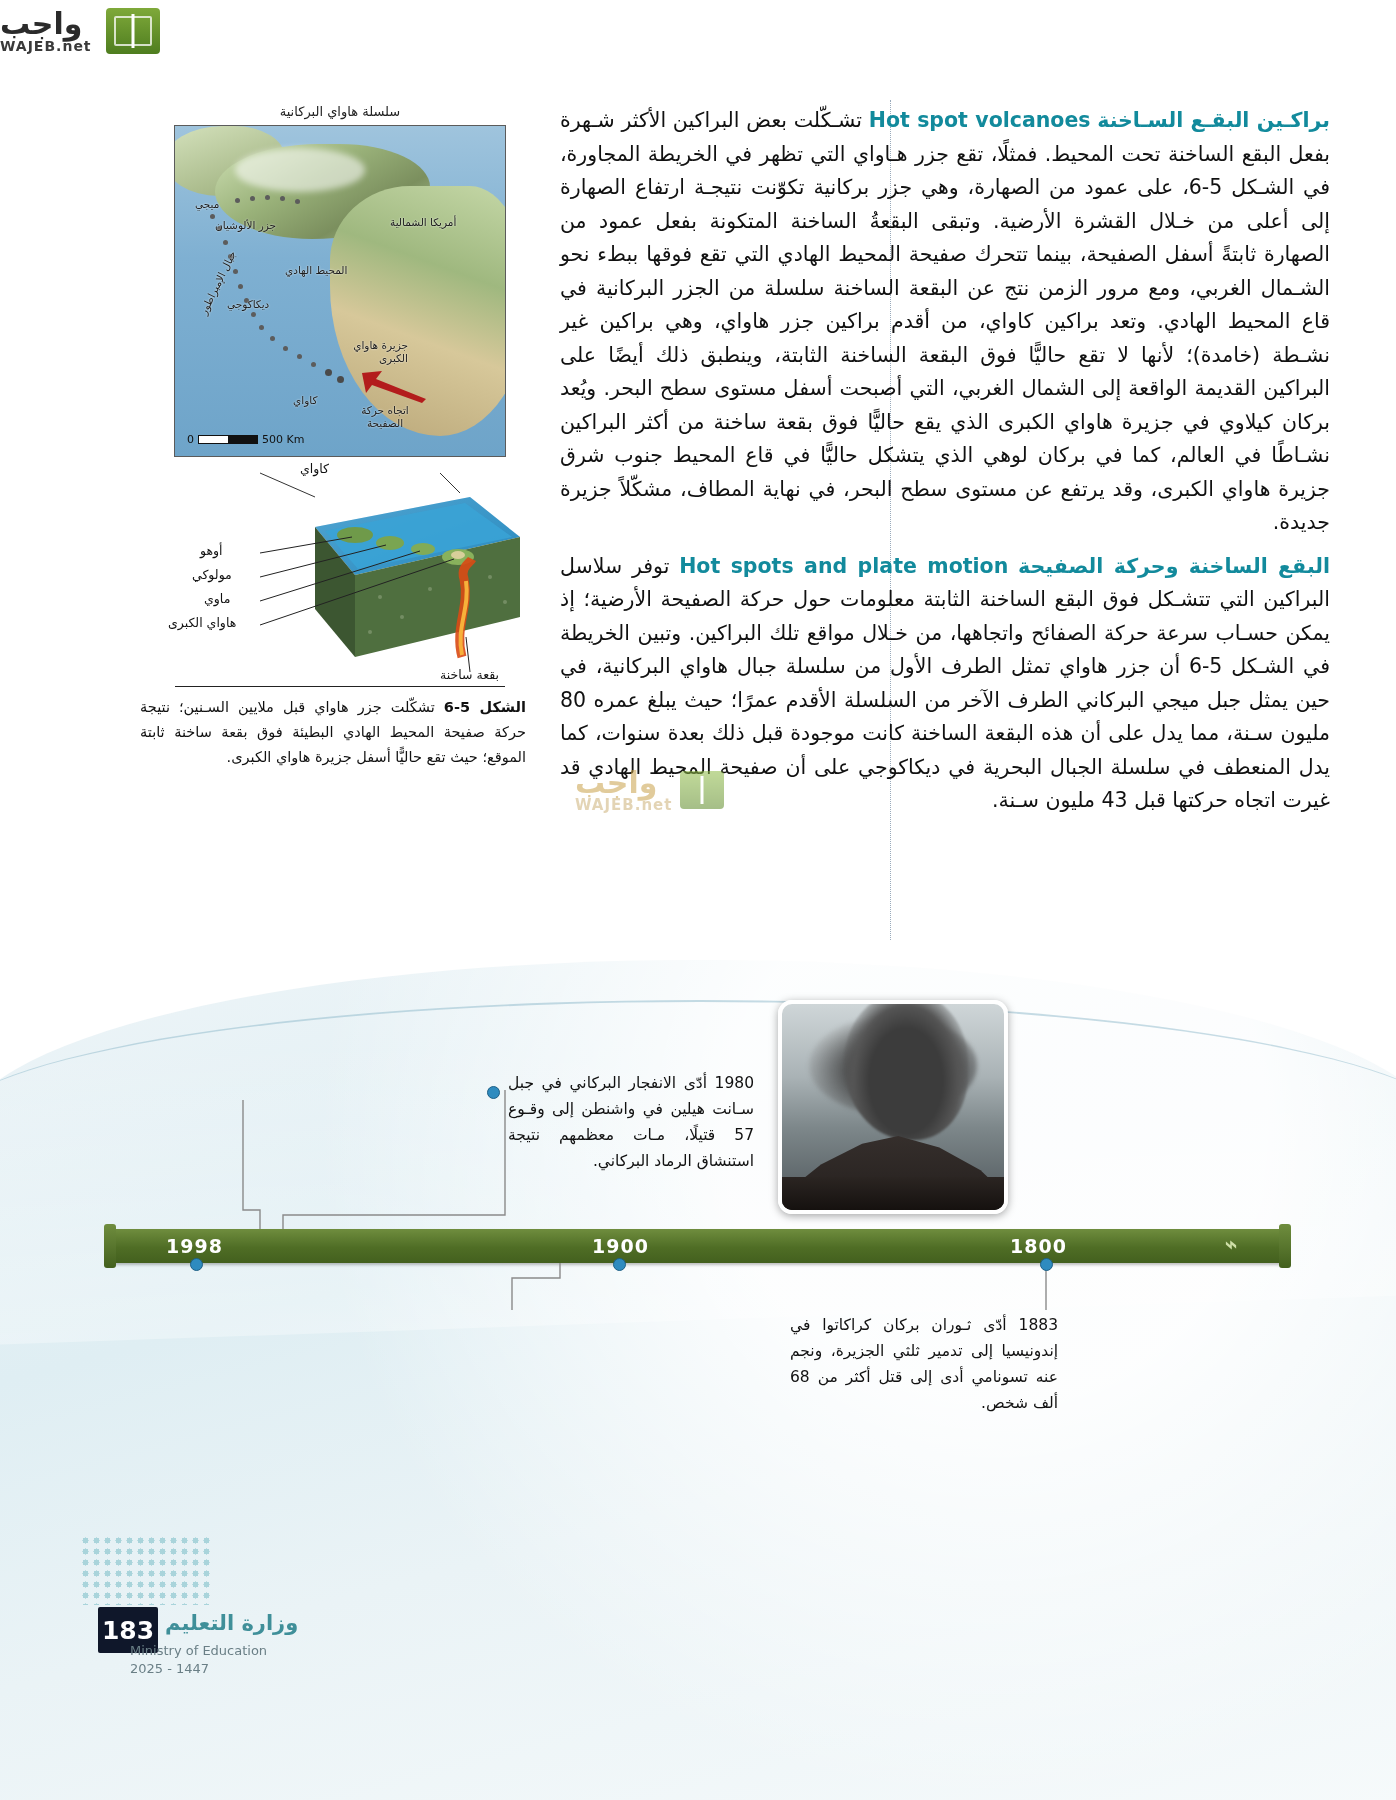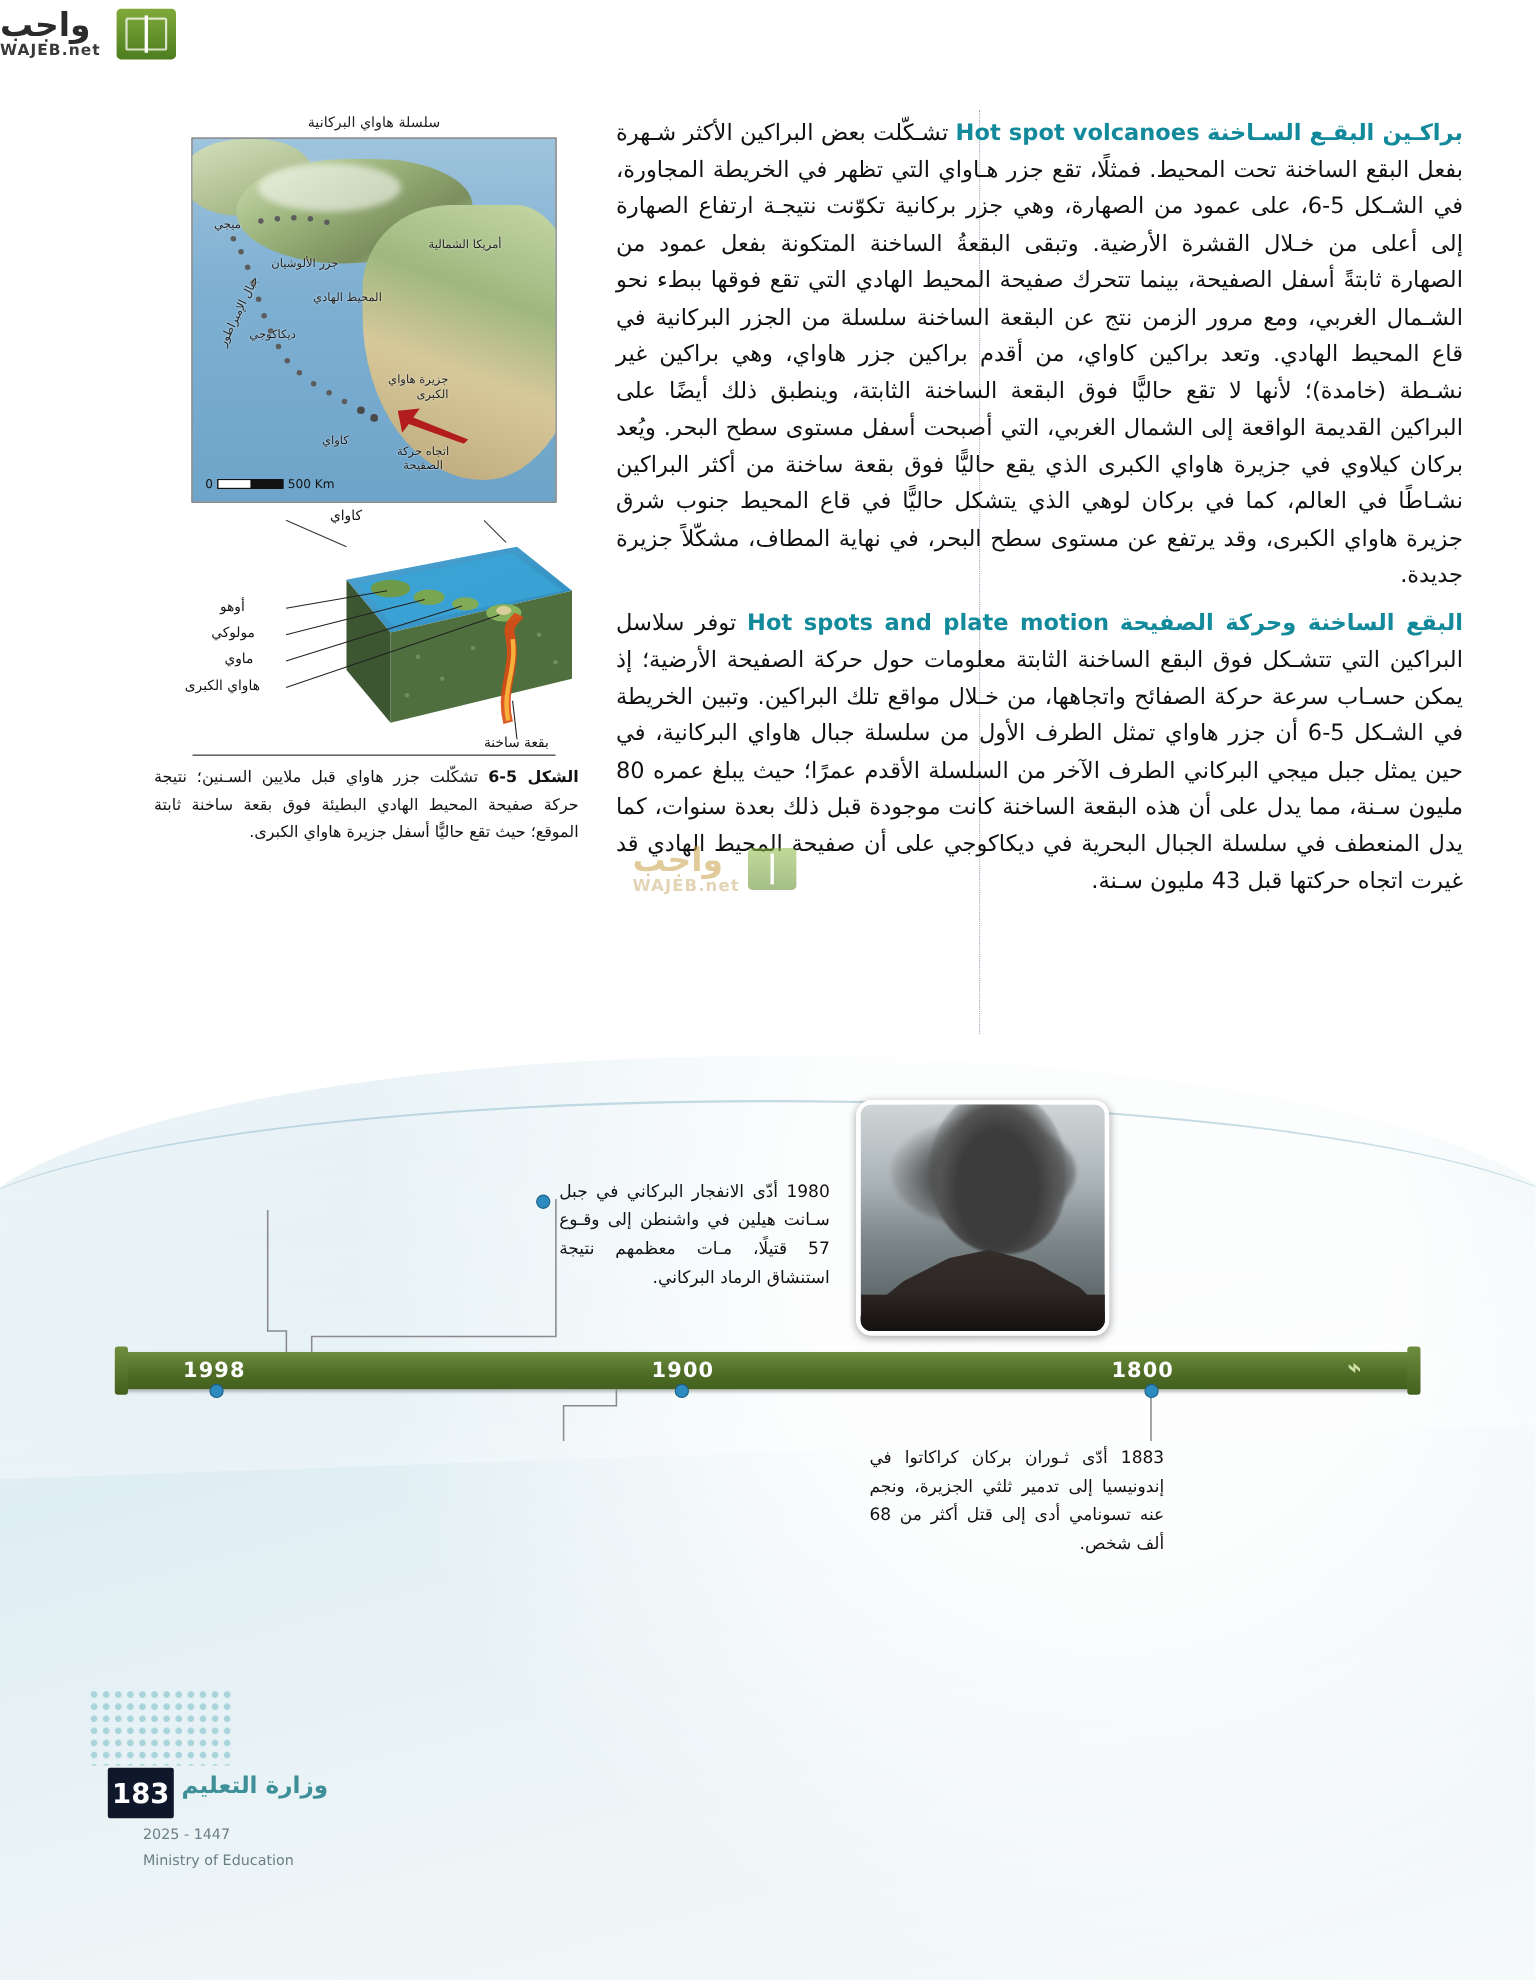--- a/index.html
+++ b/index.html
@@ -228,21 +228,21 @@
   }
   .page-num{
     position:absolute;left:28px;top:72px;width:60px;height:46px;
     background:#0f172a;color:#fff;font-size:25px;font-weight:bold;
     display:flex;align-items:center;justify-content:center;border-radius:2px;
   }
   .min-ar{
     position:absolute;left:95px;top:76px;font-size:21px;color:#3f8f99;font-weight:bold;text-align:right;
   }
   .min-en{
-    position:absolute;left:60px;top:108px;font-size:13px;color:#6a7f86;direction:ltr;margin-top:41px;
+    position:absolute;left:60px;top:108px;font-size:13px;color:#6a7f86;direction:ltr;
   }
   .min-yr{
     position:absolute;left:60px;top:126px;font-size:13px;color:#6a7f86;direction:ltr;
   }
 </style>
 </head>
 <body>
 
 <div class="wajeb-logo">
   <div class="txt">
@@ -295,21 +295,21 @@
       <div class="chain" style="left:150px;top:243px;"></div>
       <div class="chain" style="left:162px;top:250px;"></div>
 
       <div class="chain small" style="left:60px;top:72px;"></div>
       <div class="chain small" style="left:75px;top:70px;"></div>
       <div class="chain small" style="left:90px;top:69px;"></div>
       <div class="chain small" style="left:105px;top:70px;"></div>
       <div class="chain small" style="left:120px;top:73px;"></div>
 
       <span class="mapLabel" style="left:20px;top:72px;">ميجي</span>
-      <span class="mapLabel" style="left:40px;top:107px;margin-left:32px;">جزر الألوشيان</span>
+      <span class="mapLabel" style="left:40px;top:93px;">جزر الألوشيان</span>
       <span class="mapLabel" style="left:215px;top:90px;text-align:center;line-height:13px;">أمريكا الشمالية</span>
       <span class="mapLabel" style="left:110px;top:138px;">المحيط الهادي</span>
       <span class="mapLabel" style="left:52px;top:172px;">ديكاكوجي</span>
       <span class="mapLabel" style="left:22px;top:185px;transform:rotate(-64deg);transform-origin:left top;">جبال الإمبراطور</span>
       <span class="mapLabel" style="left:163px;top:213px;width:70px;white-space:normal;line-height:13px;">جزيرة هاواي الكبرى</span>
       <span class="mapLabel" style="left:118px;top:268px;">كاواي</span>
       <span class="mapLabel" style="left:180px;top:278px;width:60px;white-space:normal;line-height:13px;text-align:center;">اتجاه حركة الصفيحة</span>
 
       <svg class="arrow-red" viewBox="0 0 68 34">
         <path d="M66 30 L16 10 L22 2 L2 4 L6 24 L12 16 L62 34 Z" fill="#b31c1c"></path>

